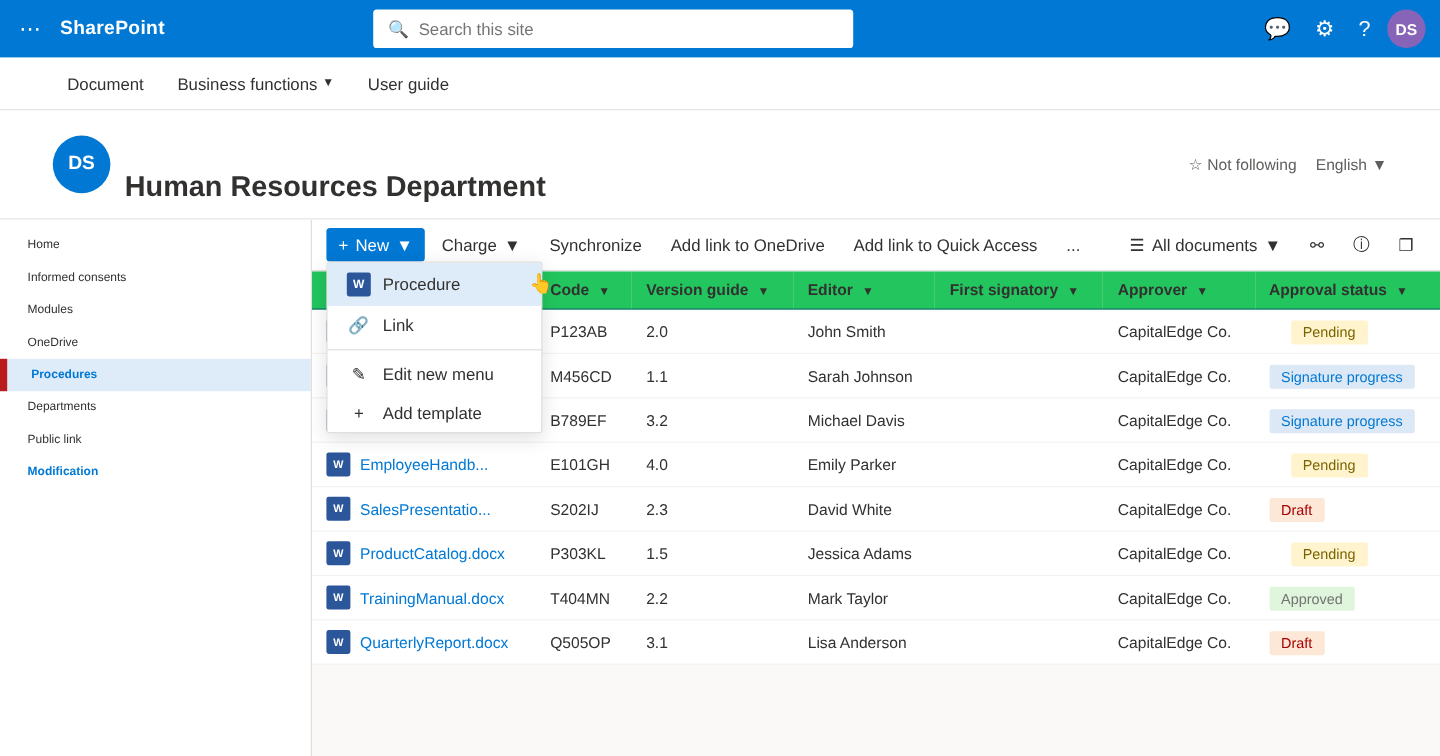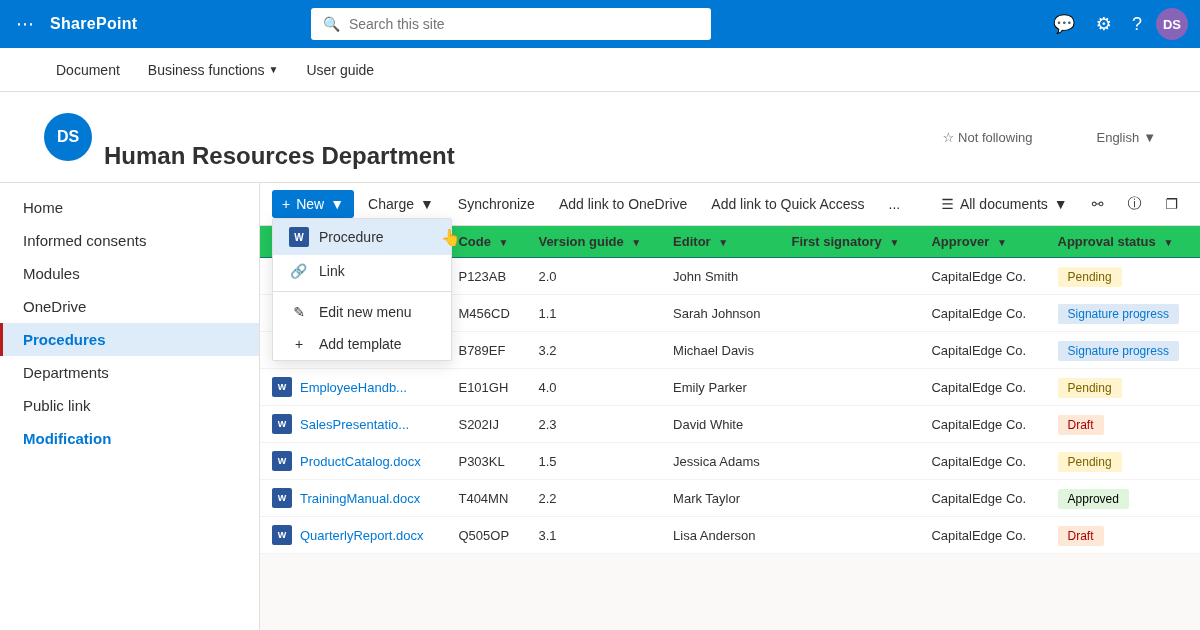--- a/index.html
+++ b/index.html
@@ -69,46 +69,46 @@
     }
     .ds-avatar {
       width: 48px; height: 48px; border-radius: 50%;
       background: #0078d4; color: white;
       display: flex; align-items: center; justify-content: center;
       font-size: 16px; font-weight: 600;
     }
     .page-title { font-size: 24px; font-weight: 600; color: #323130; margin-top: 38px; }
     .page-header-actions { margin-left: auto; display: flex; align-items: center; gap: 16px; font-size: 13px; color: #0078d4; cursor: pointer; }
     .not-following { display: flex; align-items: center; gap: 4px; color: #605e5c; }
-    .english-btn { display: flex; align-items: center; gap: 4px; color: #605e5c; margin-left: 48px; }
+    .english-btn { display: flex; align-items: center; gap: 4px; color: #605e5c; }
 
     
     .main-layout {
       display: flex;
       height: calc(630px - 48px - 44px - 73px);
     }
 
     
     .sidebar {
       width: 260px;
       background: white;
       border-right: 1px solid #e1dfdd;
       padding: 8px 0;
       flex-shrink: 0;
     }
     .sidebar-item {
       padding: 8px 20px;
-      font-size: 15px;
+      font-size: 10px;
       color: #323130;
       cursor: pointer;
       border-left: 3px solid transparent;
     }
     .sidebar-item.active {
       background: #deecf9;
-      border-left: 3px solid #b91c1c;
+      border-left: 6px solid #b91c1c;
       font-weight: 600;
       color: #0078d4;
     }
     .sidebar-item.highlight { color: #0078d4; font-weight: 600; }
 
     
     .content-area {
       flex: 1;
       background: #faf9f8;
       overflow: auto;
@@ -218,23 +218,23 @@
     }
     .doc-link { color: #0078d4; cursor: pointer; text-decoration: none; }
 
     
     .badge {
       padding: 3px 10px;
       border-radius: 2px;
       font-size: 12px;
       font-weight: 400;
     }
-    .badge-pending { background: #fff4ce; color: #7a6400; }
+    .badge-pending { background: #fff4ce; color: #7a6400; margin-left: 18px; }
     .badge-progress { background: #dce8f5; color: #0078d4; }
-    .badge-approved { background: #dff6dd; color: #000000; }
+    .badge-approved { background: #dff6dd; color: #737373; }
     .badge-draft { background: #fde8d8; color: #a80000; }
 
     
     .sort-icon { font-size: 10px; margin-left: 4px; }
 
     
     .procedure-cursor { position: relative; }
     .cursor-hand {
       position: absolute;
       right: -10px;

